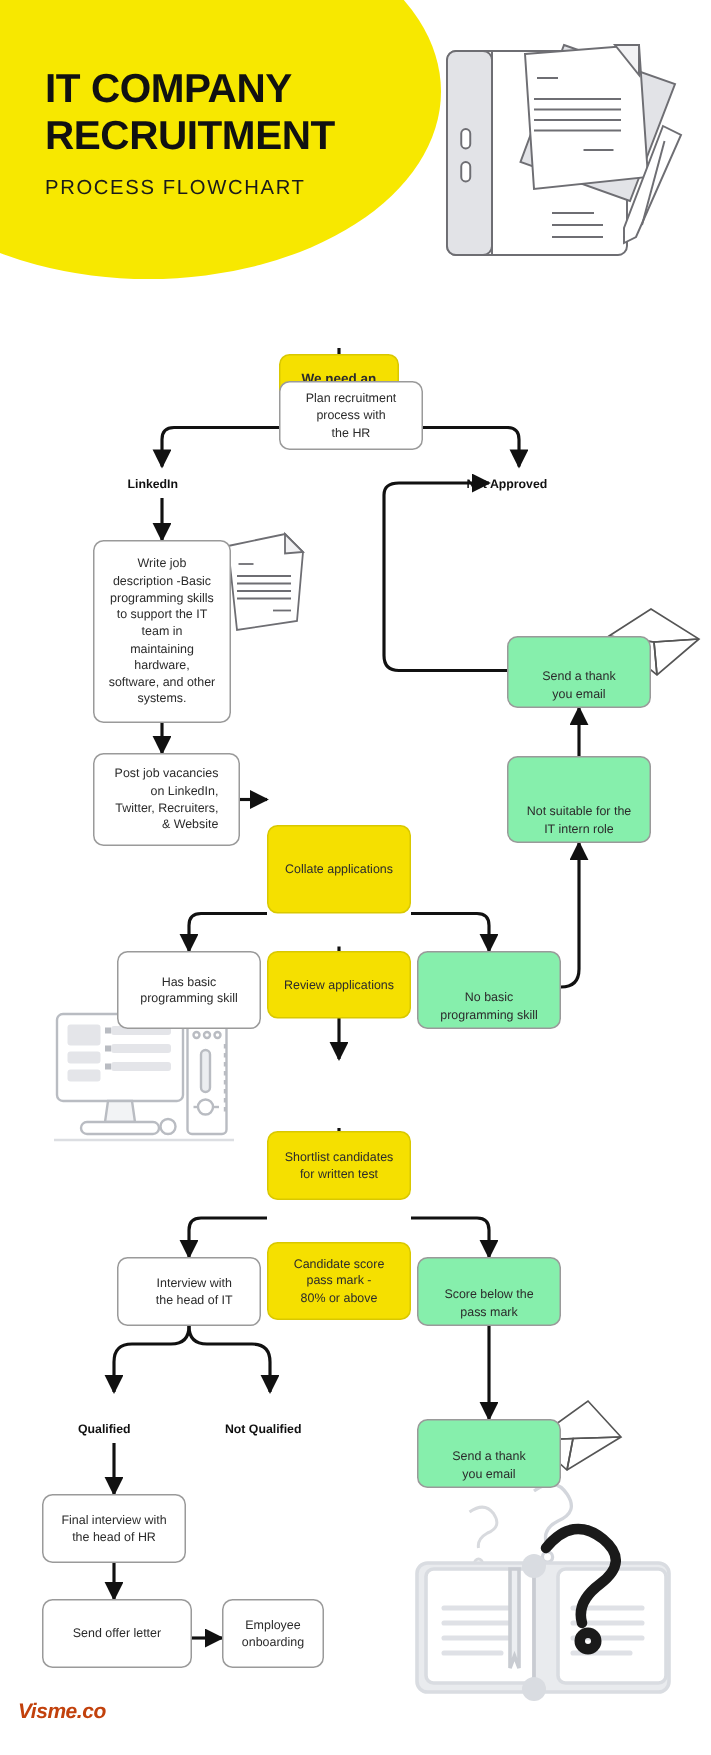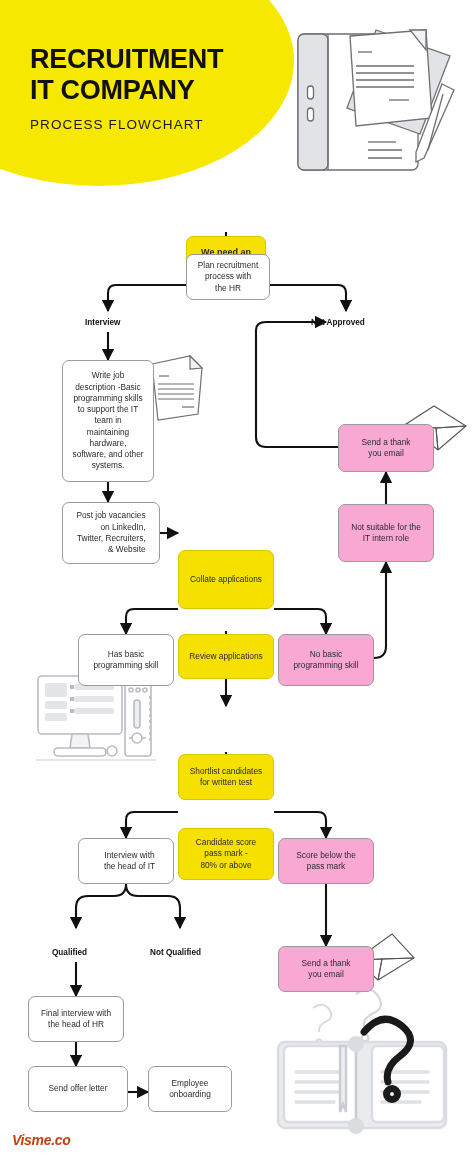--- a/index.html
+++ b/index.html
@@ -36,21 +36,21 @@
     display:flex; align-items:center; justify-content:center;
     text-align:center;
     border-radius:7px;
     font-size:8.3px;
     line-height:1.36;
     color:#2b2b2b;
     padding:3px 5px;
     z-index:5;
   }
   .node.white { background:#ffffff; border:1px solid #9a9a9a; }
-  .node.grey  { background:#f9a8d4; border:1px solid #9a9a9a; }
+  .node.grey  { background:#86efac; border:1px solid #9a9a9a;align-items:flex-end; }
   .node.yellow{ background:#F5E000; border:1px solid #d9c800; color:#2b2b2b;margin-top:48px; }
   .node.yellow.bold { font-weight:bold; font-size:9px; }
 
   .label {
     position:absolute;
     font-size:8.2px; font-weight:bold; color:#111;
     z-index:6; white-space:nowrap;
   }
 
   svg.wires { position:absolute; inset:0; width:474px; height:1170px; z-index:3; pointer-events:none; }
@@ -63,22 +63,22 @@
   }
 </style>
 </head>
 <body>
 
 <div id="stage">
 
   <div class="hero-circle"></div>
 
   <div class="hero-text">
+    <div class="hero-title">IT COMPANY</div>
     <div class="hero-title">RECRUITMENT</div>
-    <div class="hero-title">IT COMPANY</div>
     <div class="hero-sub">PROCESS FLOWCHART</div>
   </div>
 
   <svg class="art" style="left:292px;top:22px;" width="176" height="160" viewBox="0 0 176 160">
     <g fill="none" stroke="#6e6e73" stroke-width="1.3">
       <rect x="6" y="12" width="120" height="136" rx="6" fill="#ffffff"></rect>
       <rect x="6" y="12" width="30" height="136" rx="6" fill="#e2e3e7"></rect>
       <line x1="36" y1="12" x2="36" y2="148"></line>
       <rect x="15.5" y="64" width="6" height="13" rx="3" fill="#ffffff"></rect>
       <rect x="15.5" y="86" width="6" height="13" rx="3" fill="#ffffff"></rect>
@@ -151,27 +151,27 @@
 
       <path d="M354,447 L266,447 Q256,447 256,437 L256,330 Q256,322 266,322 L326,322"></path>
     </g>
   </svg>
 
   <div class="node yellow bold" style="left:186px;top:188px;width:80px;height:44px;">
     <span style="white-space:pre-line">We need an
 IT intern</span>
   </div>
 
-  <div class="node white" style="left:186px;top:254px;width:84px;height:46px;">
+  <div class="node white" style="left:186px;top:254px;width:96px;height:46px;">
     <span style="white-space:pre-line">Plan recruitment
 process with
 the HR</span>
   </div>
 
-  <div class="label" style="left:85px;top:318px;">Interview</div>
+  <div class="label" style="left:85px;top:318px;">LinkedIn</div>
   <div class="label" style="left:311px;top:318px;">Not Approved</div>
 
   <svg class="art" style="left:146px;top:352px;" width="62" height="72" viewBox="0 0 62 72">
     <g fill="none" stroke="#6e6e73" stroke-width="1.2">
       <path d="M6 12 L44 4 L56 16 L52 62 L12 68 Z" fill="#ffffff"></path>
       <path d="M44 4 L44 17 L56 16 Z" fill="#f2f2f4"></path>
       <line x1="13" y1="24" x2="23" y2="24"></line>
       <line x1="12" y1="32" x2="48" y2="32"></line>
       <line x1="12" y1="37" x2="48" y2="37"></line>
       <line x1="12" y1="42" x2="48" y2="42"></line>
@@ -304,21 +304,21 @@
 
   <div class="node white" style="left:28px;top:996px;width:96px;height:46px;">
     <span style="white-space:pre-line">Final interview with
 the head of HR</span>
   </div>
 
   <div class="node white" style="left:28px;top:1066px;width:100px;height:46px;">
     <span style="white-space:pre-line">Send offer letter</span>
   </div>
 
-  <div class="node white" style="left:148px;top:1066px;width:84px;height:46px;">
+  <div class="node white" style="left:148px;top:1066px;width:68px;height:46px;">
     <span style="white-space:pre-line">Employee
 onboarding</span>
   </div>
 
   <svg class="art" style="left:268px;top:984px;" width="196" height="150" viewBox="0 0 196 150">
     <g fill="none" stroke="#c9ccd2" stroke-width="2.2">
       <path d="M88 10 q14 -10 22 2 q8 12 -6 18 q-10 5 -8 14" stroke="#d3d6dc"></path>
       <circle cx="97" cy="54" r="3.4" stroke="#d3d6dc"></circle>
       <path d="M45 24 q10 -7 16 1 q6 9 -4 13 q-7 4 -6 10" stroke="#d8dade" stroke-width="2"></path>
       <circle cx="51" cy="58" r="2.6" stroke="#d8dade" stroke-width="2"></circle>

